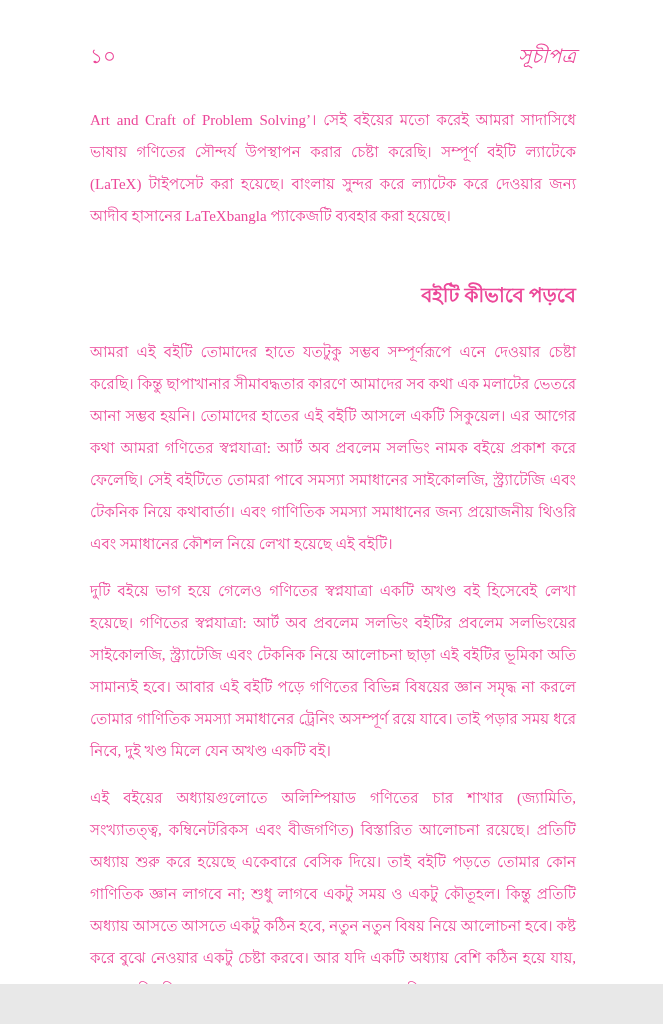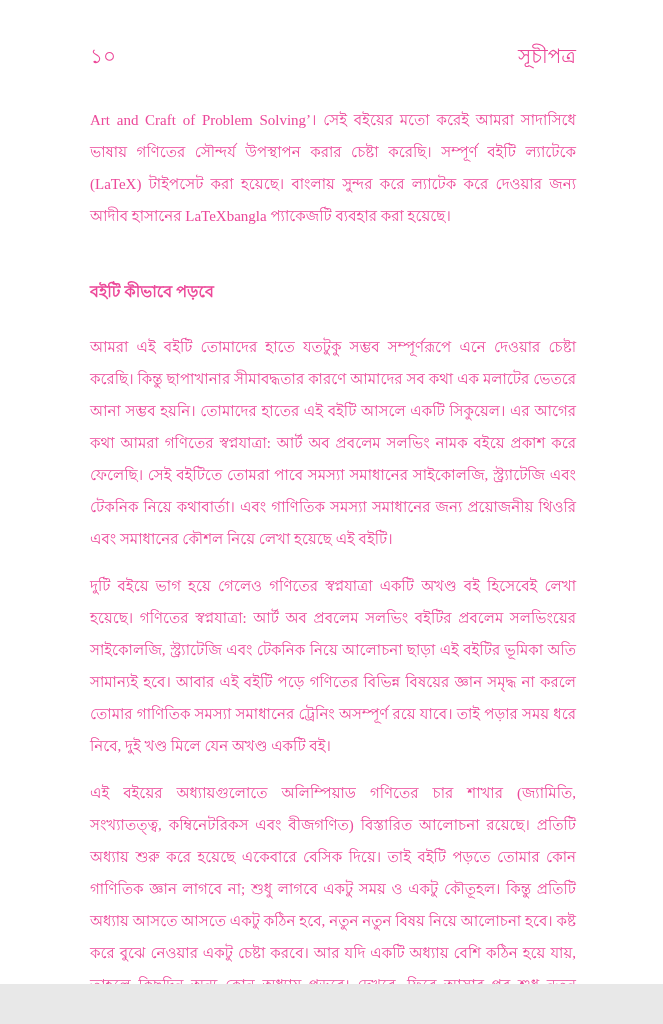--- a/index.html
+++ b/index.html
@@ -21,38 +21,40 @@
   }
   .page-header {
     display: flex;
     justify-content: space-between;
     align-items: baseline;
     font-size: 20px;
     line-height: 1.2;
     margin-bottom: 36px;
   }
   .running-title {
+    font-style: italic;
   }
   .page-body p.para {
     font-size: 15px;
     line-height: 32px;
     text-align: justify;
     margin: 0 0 15px 0;
   }
   .seg-bangla { font-style: normal; }
   .seg-italic { }
   .seg-latin  {
     font-family: "Liberation Serif", "DejaVu Serif", serif;
     font-style: normal;
   }
   .section-heading {
-    font-size: 16px;
+    font-size: 20px;
     font-weight: bold;
     margin: 50px 0 28px 0;
     line-height: 1.3;
+    text-align: right;
   }
 </style>
 </head>
 <body>
 
 <div class="page">
 
   <header class="page-header">
     <span class="page-number">১০</span>
     <span class="running-title">সূচীপত্র</span>

